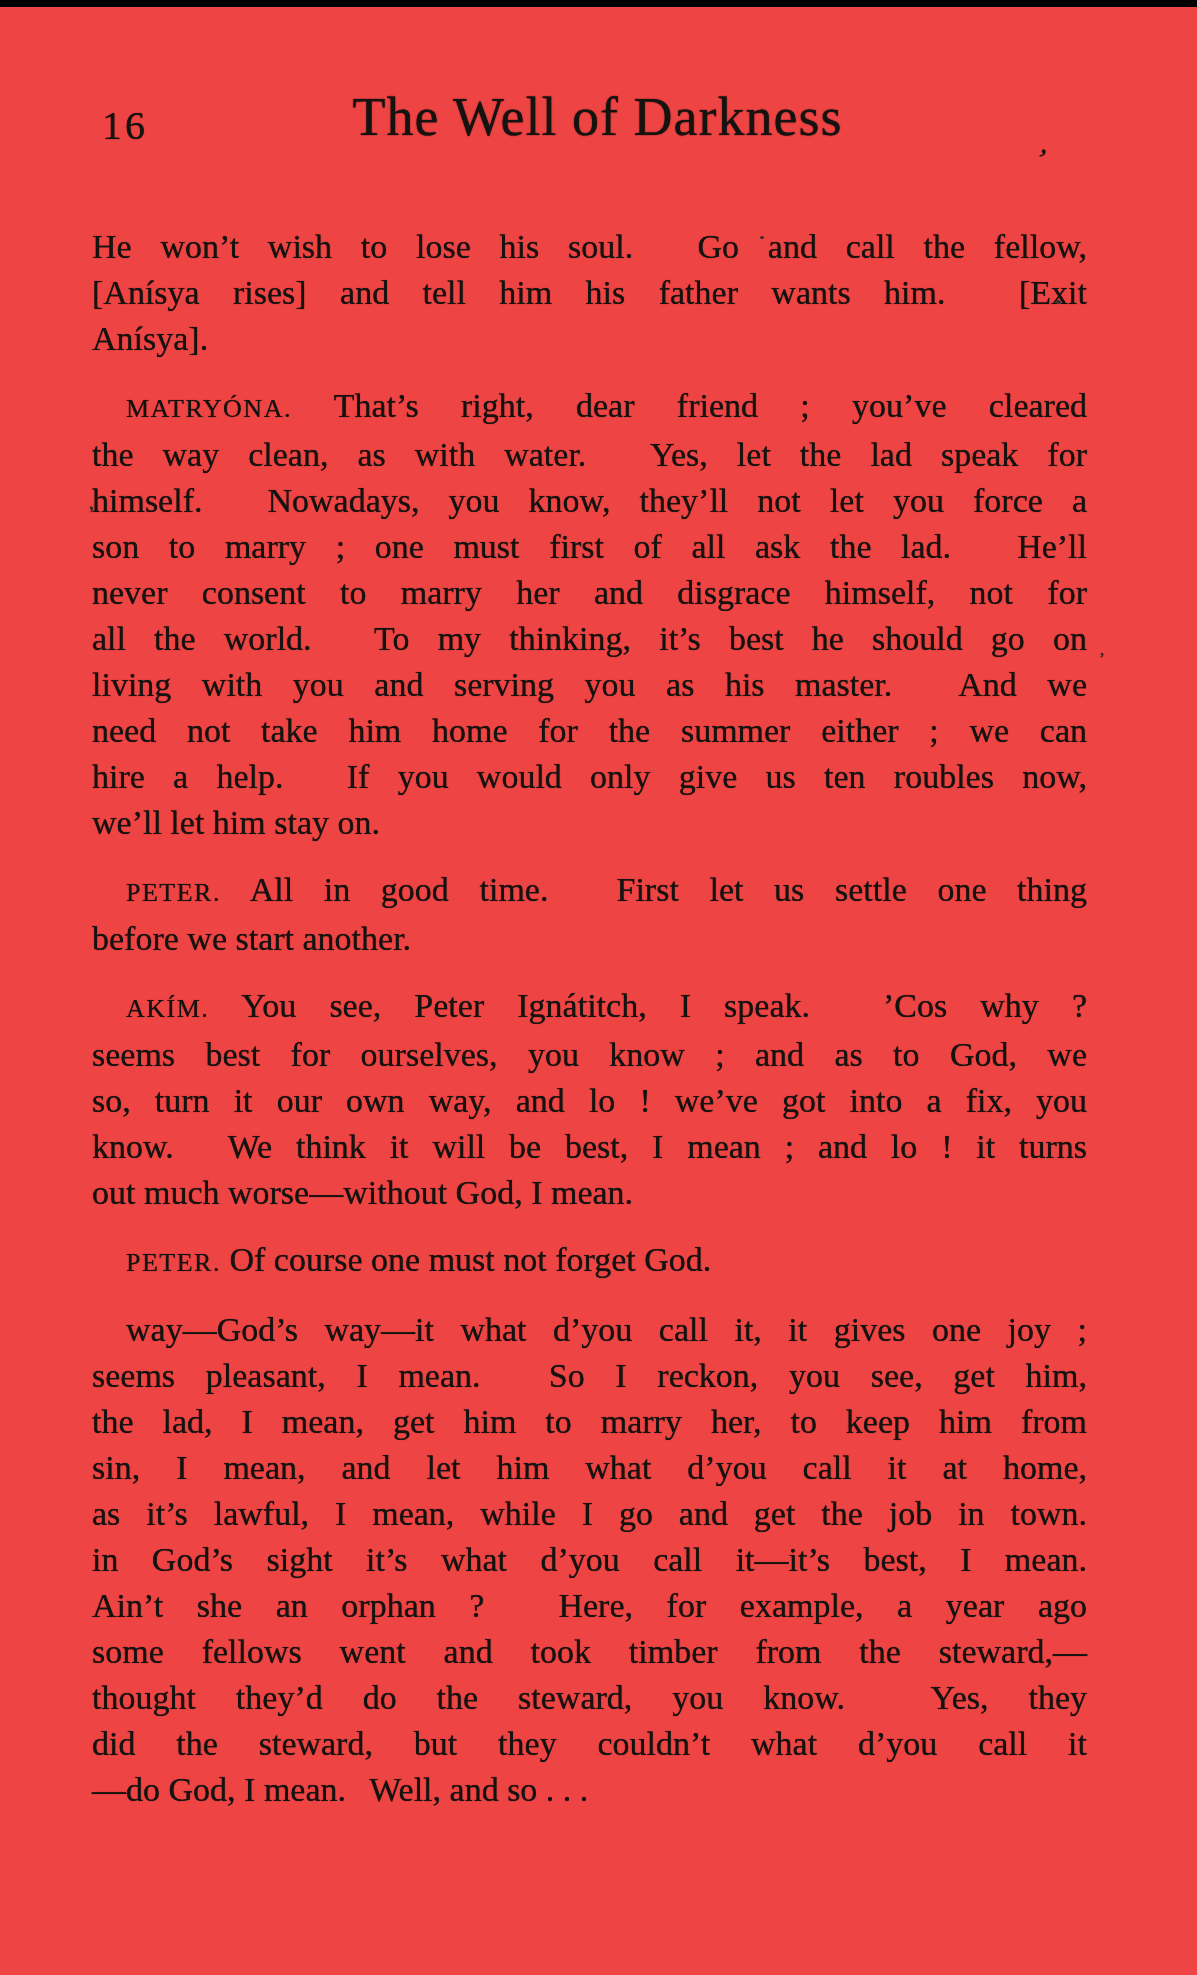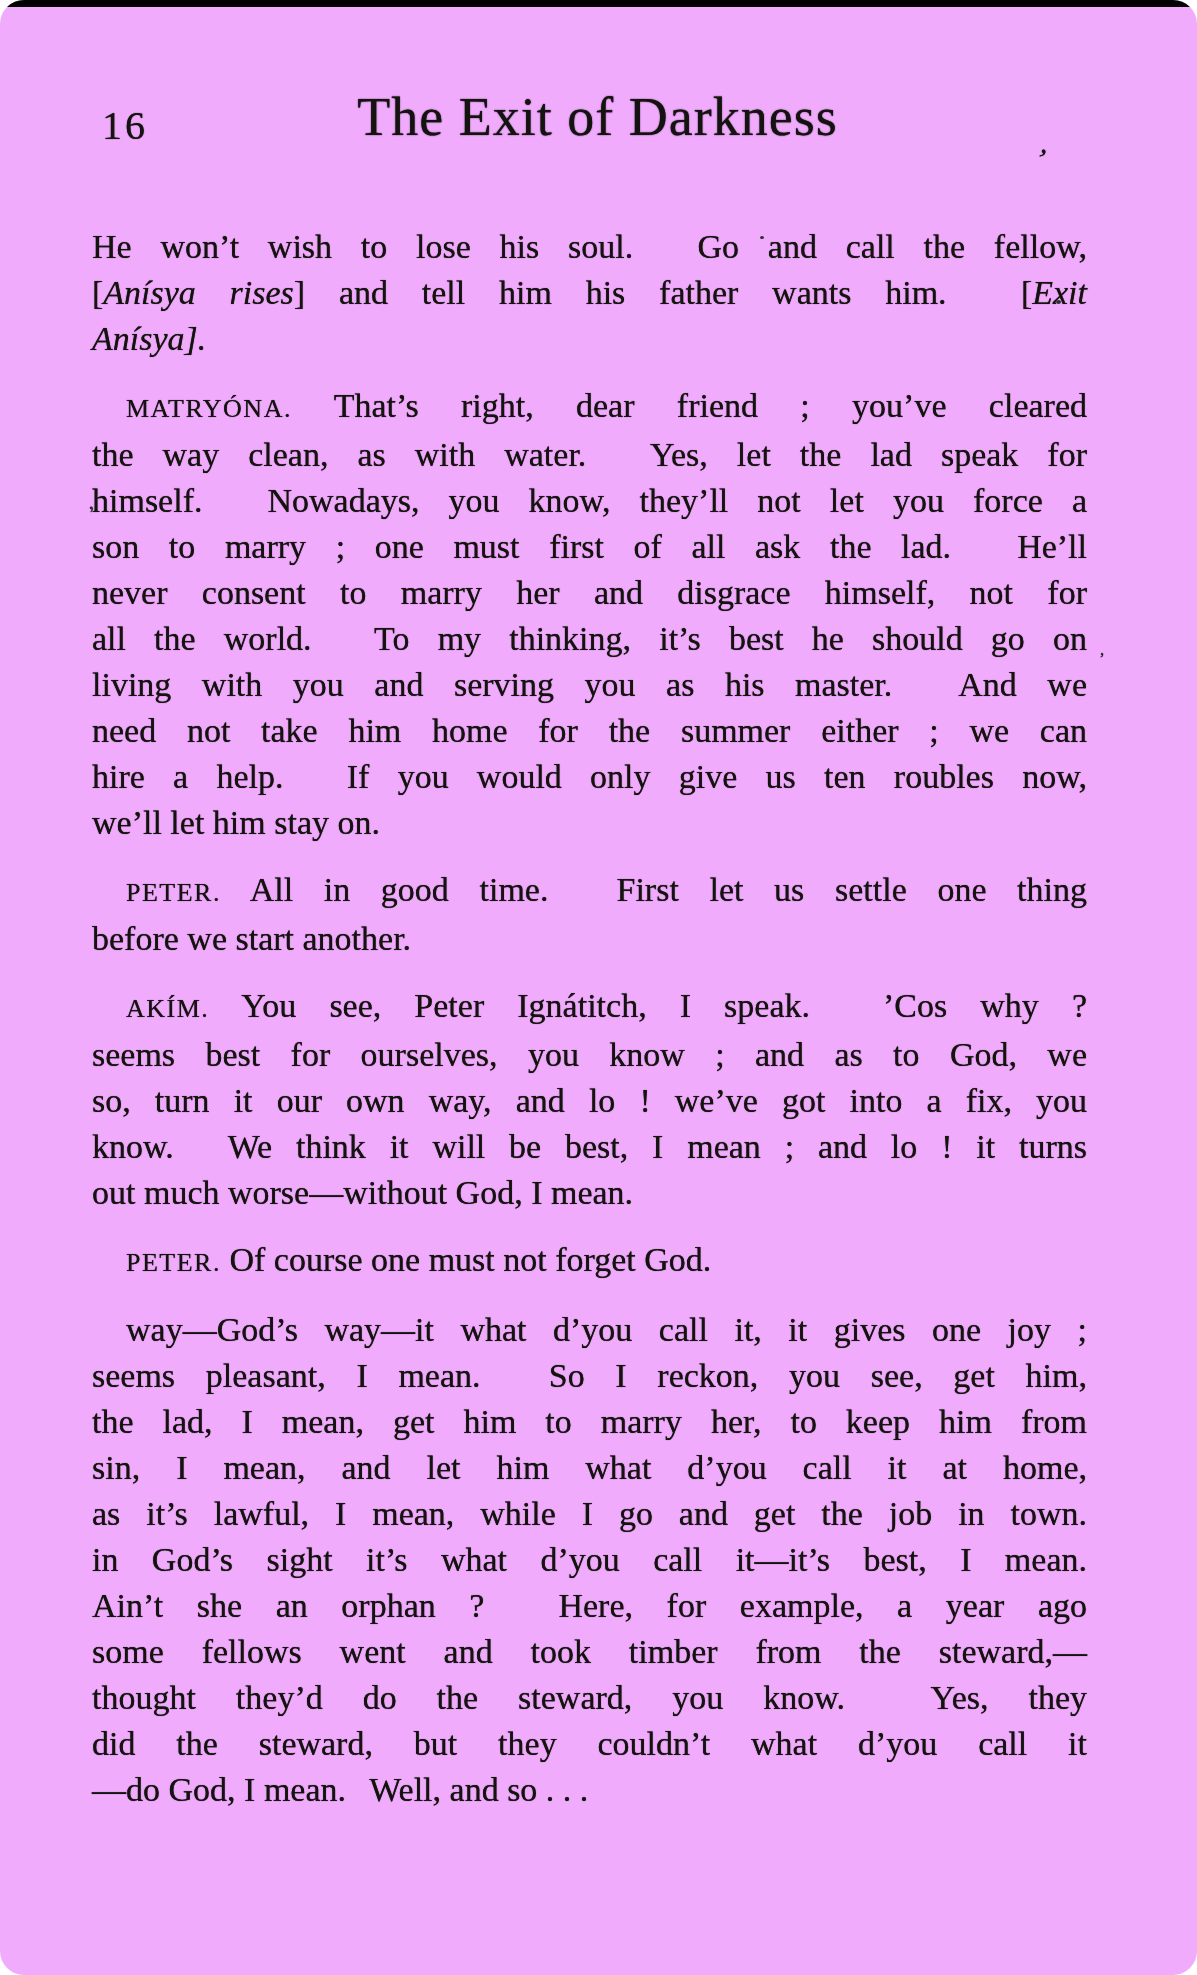--- a/index.html
+++ b/index.html
@@ -1,25 +1,24 @@
 <!DOCTYPE html>
 <html><head>
 <meta charset="utf-8">
 <style>
   * { margin:0; padding:0; box-sizing:border-box; }
   html,body { background:#ffffff; }
   .page {
     position:relative;
     width:1197px;
     height:1975px;
-    background:#f0abfc;
+    background:#ef4444;
     overflow:hidden;
     font-family:"Liberation Serif", serif;
     color:#151310;
-    border-radius:24px;
   }
   .scan-strip {
     position:absolute; top:0; left:0;
     width:100%; height:7px;
     background:#000;
   }
   .header {
     position:absolute;
     top:86px; left:100px;
     width:995px; height:76px;
@@ -49,21 +48,21 @@
     line-height:46px;
   }
   .line {
     text-align:justify;
     text-align-last:justify;
     white-space:pre-wrap;
     text-shadow:0 0 0.8px rgba(15,12,8,.9);
   }
   .line.lastline { text-align-last:left; }
   .para.indent .line:first-child { text-indent:34px;margin-top:21px; }
-  .ital { font-style:italic; }
+  .ital { }
   .speaker { font-size:26px; letter-spacing:1.5px; }
   .speck {
     position:absolute; color:#2a2a2a;
     font-size:20px; line-height:20px;
     text-shadow:0 0 1px #000;
   }
   .dot-speck {
     position:absolute;
     width:5px; height:4px;
     background:#2f2f2f; border-radius:50%;
@@ -71,21 +70,21 @@
 </style>
 </head>
 <body>
 
 <div class="page">
 
   <div class="scan-strip"></div>
 
   <div class="header">
     <div class="page-number">16</div>
-    <div class="page-title">The Exit of Darkness</div>
+    <div class="page-title">The Well of Darkness</div>
   </div>
 
   <div class="stray-mark">,</div>
 
   <div class="text-block">
       <div class="para">
         <div class="line"><span class="rom">He won’t wish to lose his soul.   Go and call the fellow,</span></div>
         <div class="line"><span class="rom">[</span><span class="ital">Anísya rises</span><span class="rom">] and tell him his father wants him.   [</span><span class="ital">Exit</span></div>
         <div class="line lastline"><span class="ital">Anísya].</span></div>
       </div>

